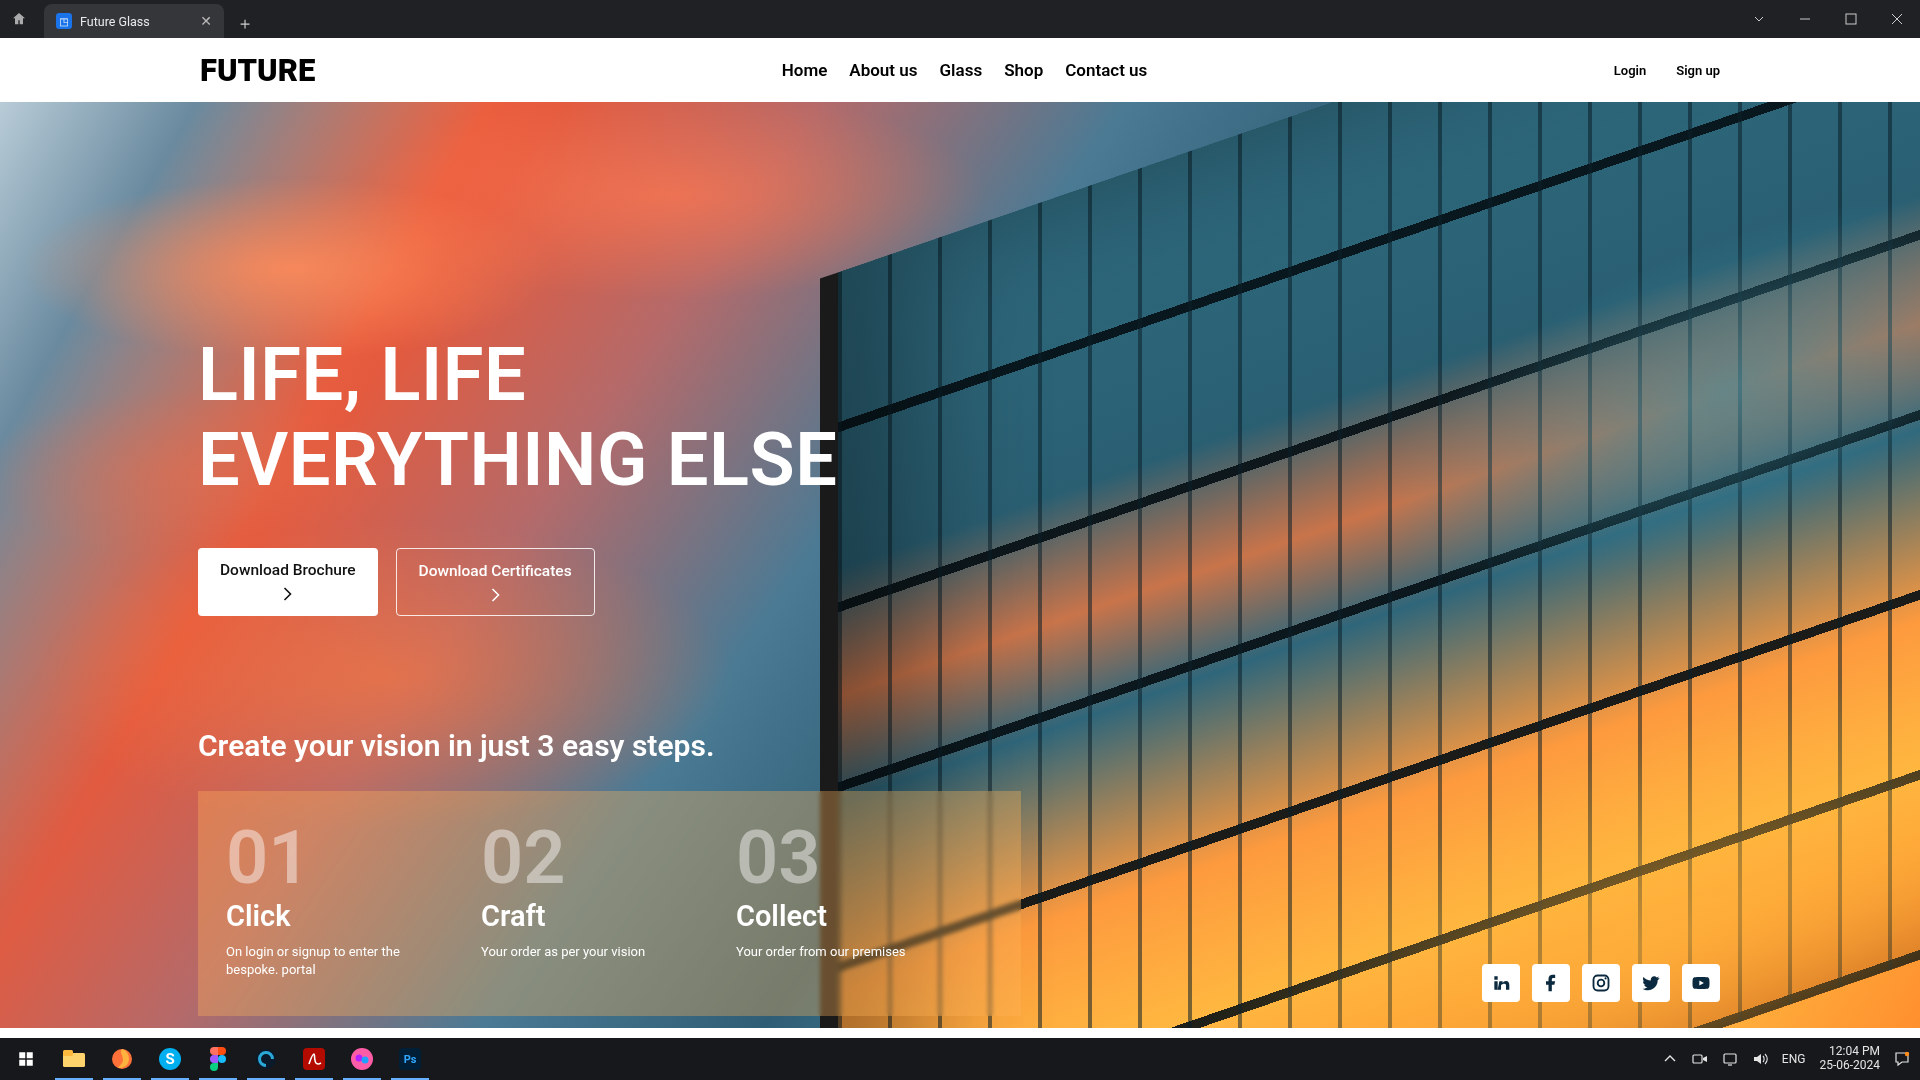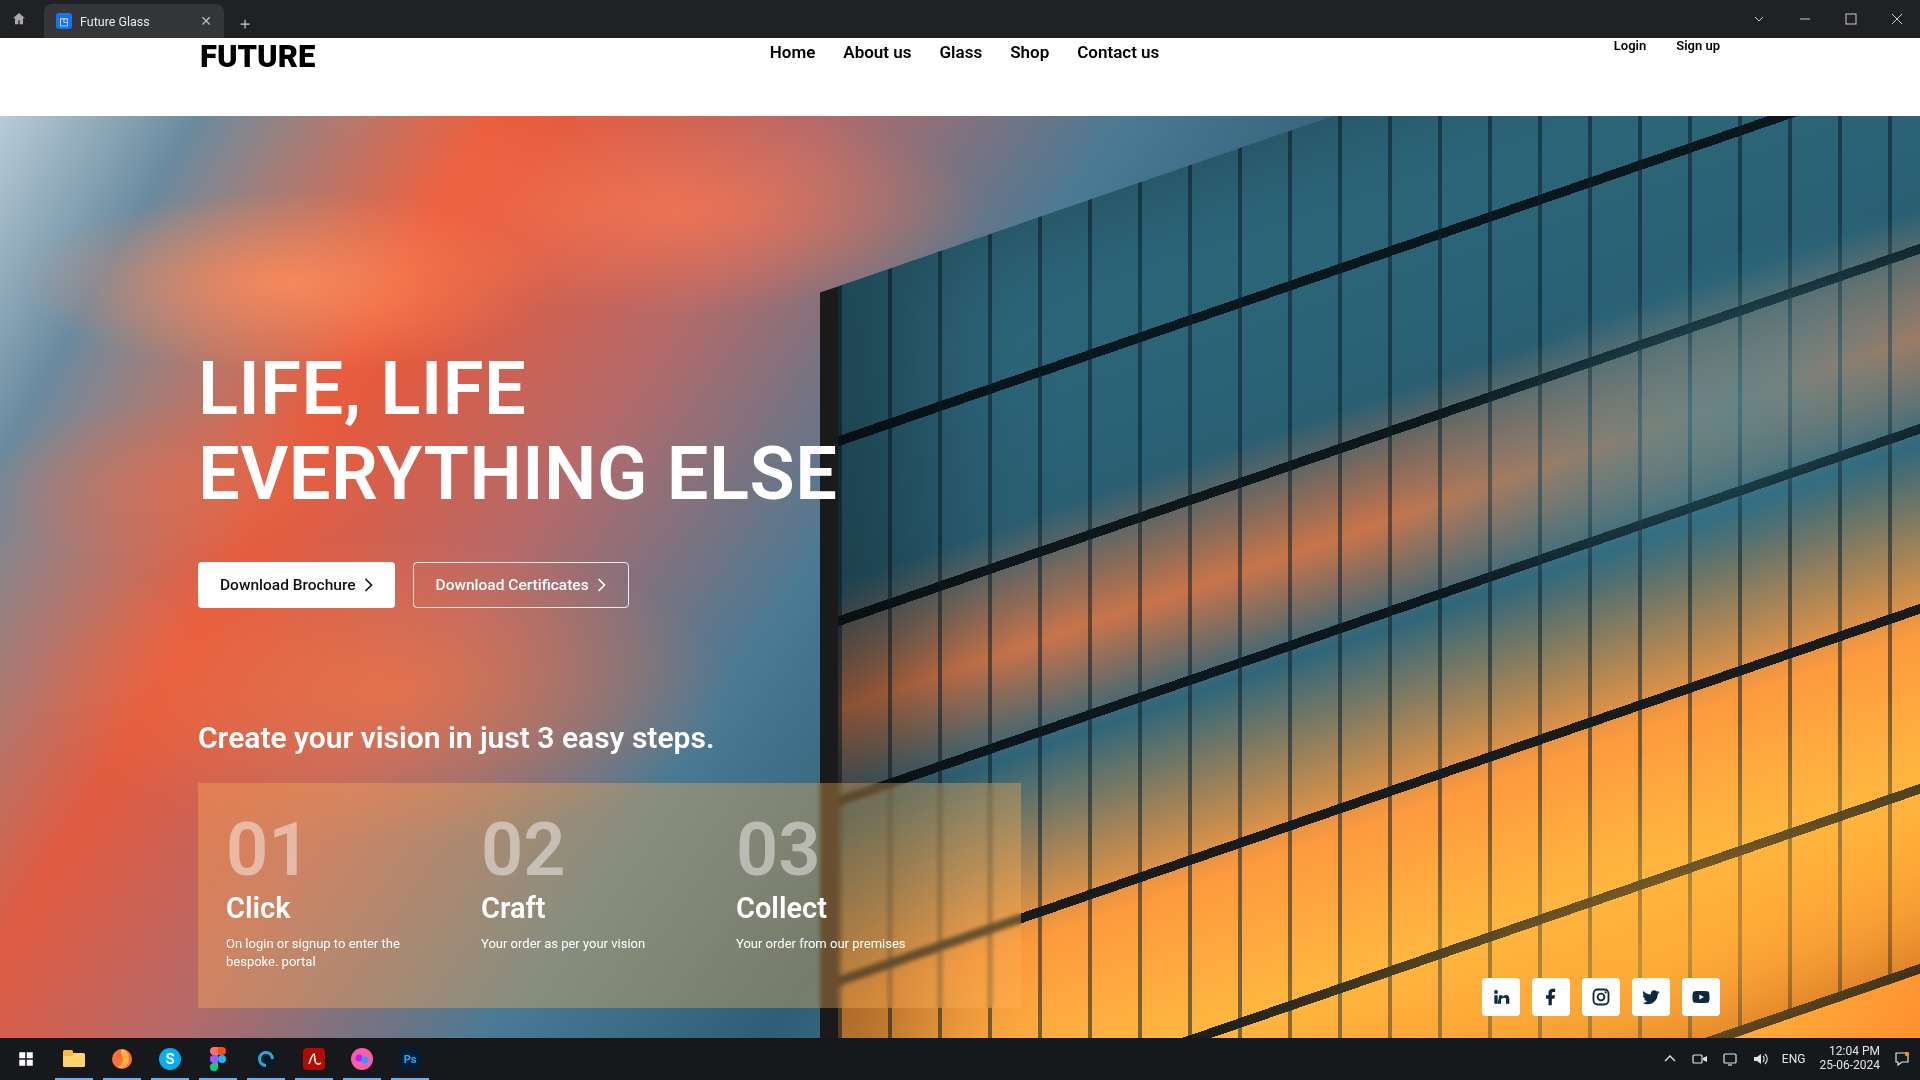--- a/index.html
+++ b/index.html
@@ -14,23 +14,23 @@
   .tab .close { margin-left:auto; color:#bbb; font-size:14px;}
   .newtab { width:30px; height:30px; display:flex; align-items:center; justify-content:center; color:#ccc; font-size:17px; margin-left:6px;}
   .win-controls { margin-left:auto; display:flex; height:38px;}
   .win-controls > div { width:46px; display:flex; align-items:center; justify-content:center; color:#ccc; font-size:12px;}
   .win-controls svg { width:12px; height:12px; stroke:#ccc; stroke-width:1; fill:none;}
 
   
   .viewport { position:relative; height: 1004px; background:#fff; }
 
   
-  .navbar { height: 78px; background:#fff; display:flex; padding: 0 200px; }
+  .navbar { height: 64px; background:#fff; display:flex; align-items:center; padding: 0 200px; }
   .logo { font-size:31px; font-weight:900; letter-spacing:0px; color:#000;}
-  .mainnav { display:flex; gap:28px; margin: 4px auto; }
+  .mainnav { display:flex; gap:22px; margin: 4px auto; }
   .mainnav a { font-size:17px; font-weight:600; color:#000; text-decoration:none;}
   .authnav { display:flex; gap:30px;}
   .authnav a { font-size:13px; font-weight:600; color:#000; text-decoration:none;}
 
   
   .hero { position:relative; height: 926px; overflow:hidden;
     background:
       linear-gradient(120deg, #b8ccd7 0%, #6a8a9f 8%, rgba(50,80,100,0) 20%),
       linear-gradient(125deg, 
         #ff8a50 0%, #ff6a3e 12%, #e35a3e 22%, #b46a6a 32%, 
@@ -59,21 +59,21 @@
     border-left: 18px solid #1a1a1a;
   }
   .building::after{ content:""; position:absolute; inset:0; background:
       radial-gradient(ellipse 700px 300px at 70% 90%, rgba(255,180,60,.6), transparent 70%),
       radial-gradient(ellipse 500px 220px at 75% 40%, rgba(60,140,160,.7), transparent 70%);
   }
 
   .hero-content { position:absolute; left:198px; top: 230px; color:#fff; z-index:5;}
   .hero-title { font-size: 74px; font-weight: 600; line-height: 1.15; letter-spacing: .5px;}
   .hero-buttons { display:flex; gap:18px; margin-top: 46px;}
-  .btn { display:flex; align-items:center; gap:8px; font-size:15.5px; font-weight:500; padding: 13px 22px; border-radius: 4px; cursor:pointer;}
+  .btn { display:flex; align-items:center; gap:8px; font-size:15.5px; font-weight:500; padding: 13px 22px; border-radius: 4px; cursor:pointer;flex-direction:column;}
   .btn-primary { background:#fff; color:#111;}
   .btn-outline { background:transparent; color:#fff; border:1.5px solid rgba(255,255,255,.85);}
   .btn svg { width:9px; height:14px;}
 
   
   .steps-heading { font-size:30px; font-weight:600; margin-top: 112px; }
   .steps { display:flex; margin-top: 28px; background: rgba(255,180,90,.35); backdrop-filter: blur(2px); width: 823px; padding: 30px 30px 38px 28px; }
   .step { flex:1; padding-right: 18px;}
   .step .num { font-size: 74px; font-weight:600; color: rgba(255,255,255,.45); line-height:1; }
   .step .ttl { font-size: 29px; font-weight:600; margin-top: 4px; }

